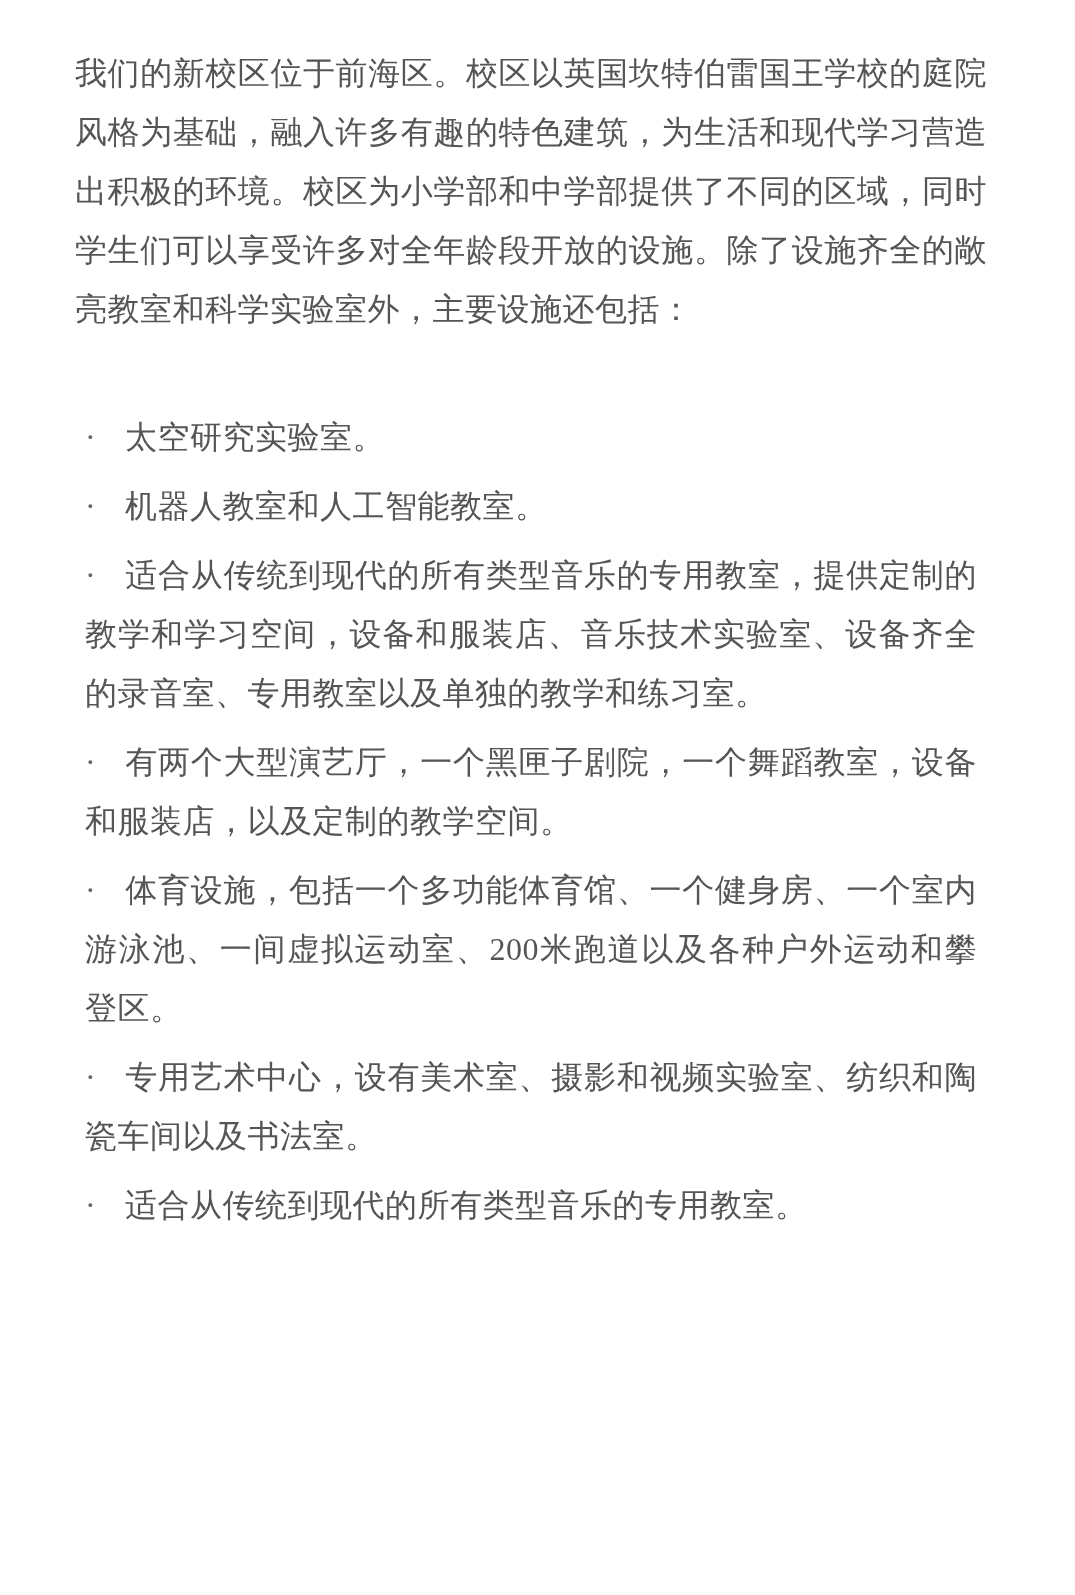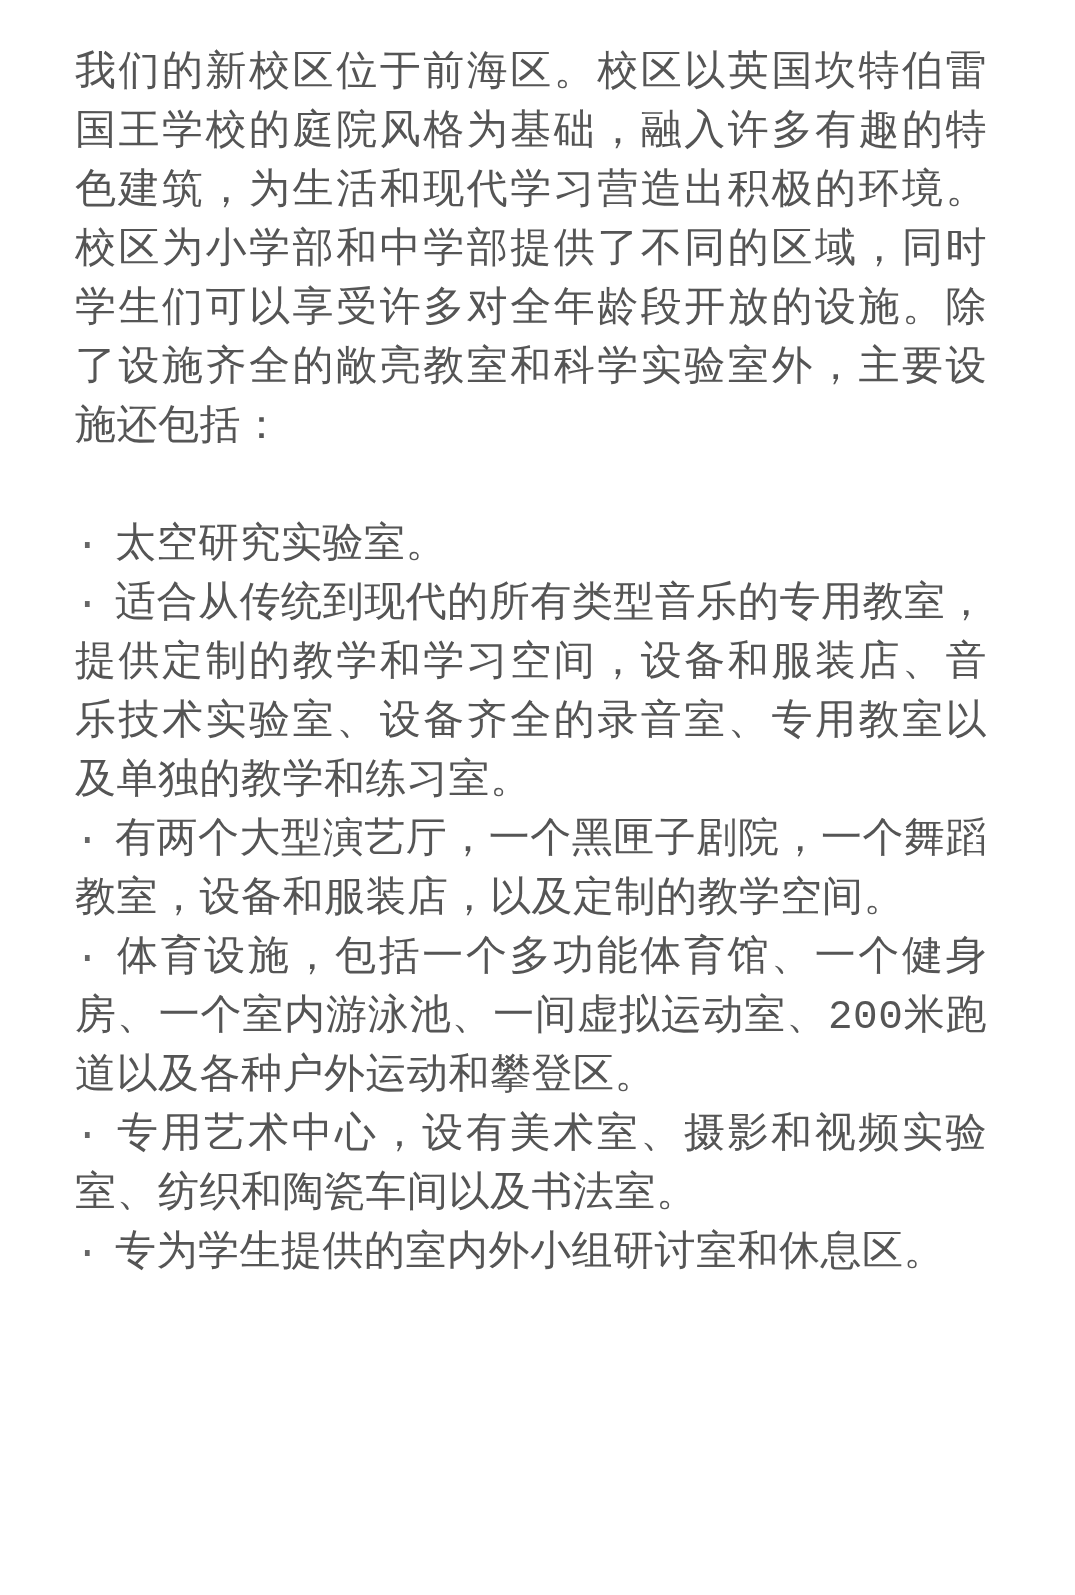--- a/index.html
+++ b/index.html
@@ -12,57 +12,58 @@
       height: 1595px;
       overflow: hidden;
       position: relative;
     }
     .doc {
       position: absolute;
       left: 75px;
       top: 44px;
       width: 912px;
       color: #555555;
-      font-family: Liberation Mono, monospace;
-      font-size: 41px;
+      font-family: Liberation Serif, serif;
+      font-size: 32px;
       line-height: 59px;
       letter-spacing: 0.5px;
     }
     .intro {
       margin: 0;
       text-align: justify;
       text-align-last: left;
     }
     .spacer {
       height: 59px;
     }
     .list {
       margin: 0;
       padding: 0;
       list-style: none;
     }
     .list-item {
-      margin: 0;
+      margin: 10px;
       text-align: justify;
       text-align-last: left;
     }
     .bullet {
       display: inline-block;
       width: 40px;
       text-align: center;
       color: #666666;
     }
   </style>
 </head>
 <body>
 
 <main class="doc">
   <p class="intro">我们的新校区位于前海区。校区以英国坎特伯雷国王学校的庭院风格为基础，融入许多有趣的特色建筑，为生活和现代学习营造出积极的环境。校区为小学部和中学部提供了不同的区域，同时学生们可以享受许多对全年龄段开放的设施。除了设施齐全的敞亮教室和科学实验室外，主要设施还包括：</p>
   <div class="spacer"></div>
   <ul class="list">
     <li class="list-item"><span class="bullet">·</span><span>太空研究实验室。</span></li>
+    <li class="list-item"><span class="bullet">·</span><span>机器人教室和人工智能教室。</span></li>
     <li class="list-item"><span class="bullet">·</span><span>适合从传统到现代的所有类型音乐的专用教室，提供定制的教学和学习空间，设备和服装店、音乐技术实验室、设备齐全的录音室、专用教室以及单独的教学和练习室。</span></li>
     <li class="list-item"><span class="bullet">·</span><span>有两个大型演艺厅，一个黑匣子剧院，一个舞蹈教室，设备和服装店，以及定制的教学空间。</span></li>
     <li class="list-item"><span class="bullet">·</span><span>体育设施，包括一个多功能体育馆、一个健身房、一个室内游泳池、一间虚拟运动室、200米跑道以及各种户外运动和攀登区。</span></li>
     <li class="list-item"><span class="bullet">·</span><span>专用艺术中心，设有美术室、摄影和视频实验室、纺织和陶瓷车间以及书法室。</span></li>
-    <li class="list-item"><span class="bullet">·</span><span>专为学生提供的室内外小组研讨室和休息区。</span></li>
+    <li class="list-item"><span class="bullet">·</span><span>适合从传统到现代的所有类型音乐的专用教室。</span></li>
   </ul>
 </main>
 
 </body></html>

